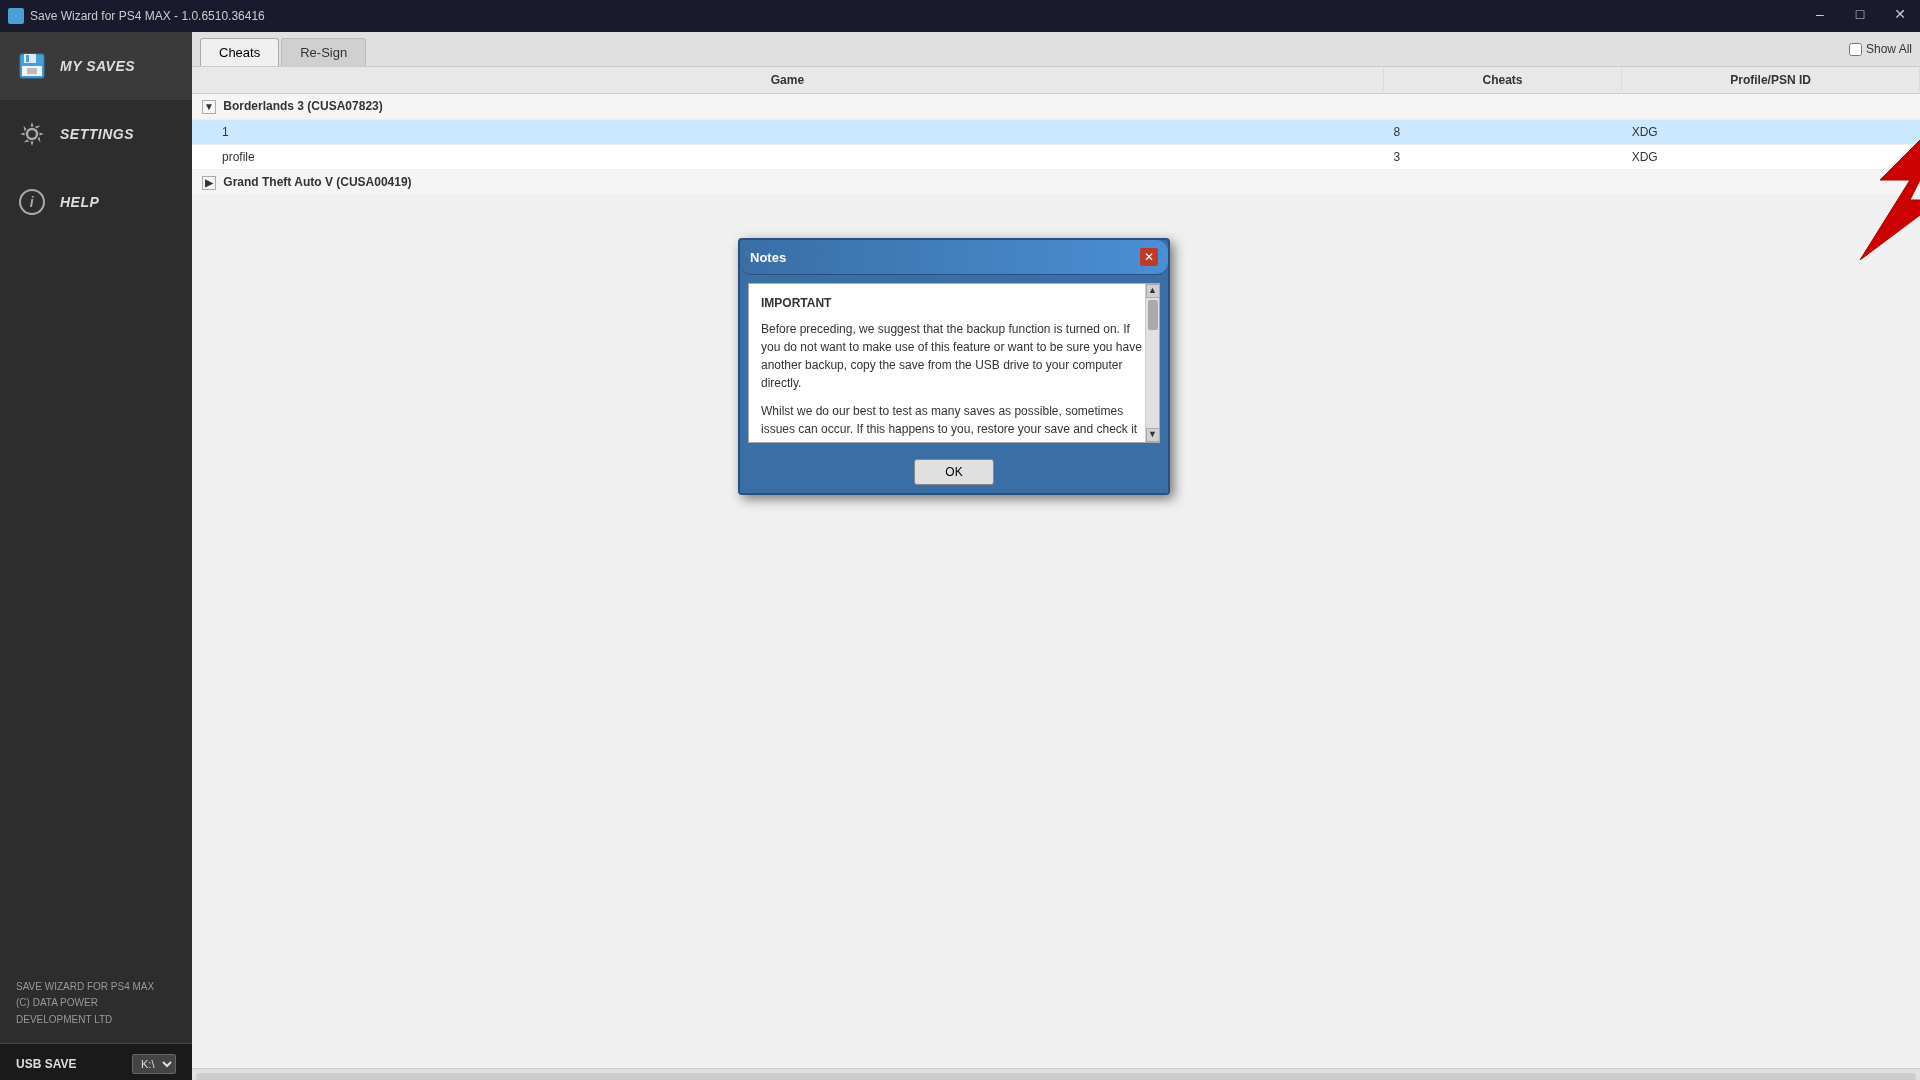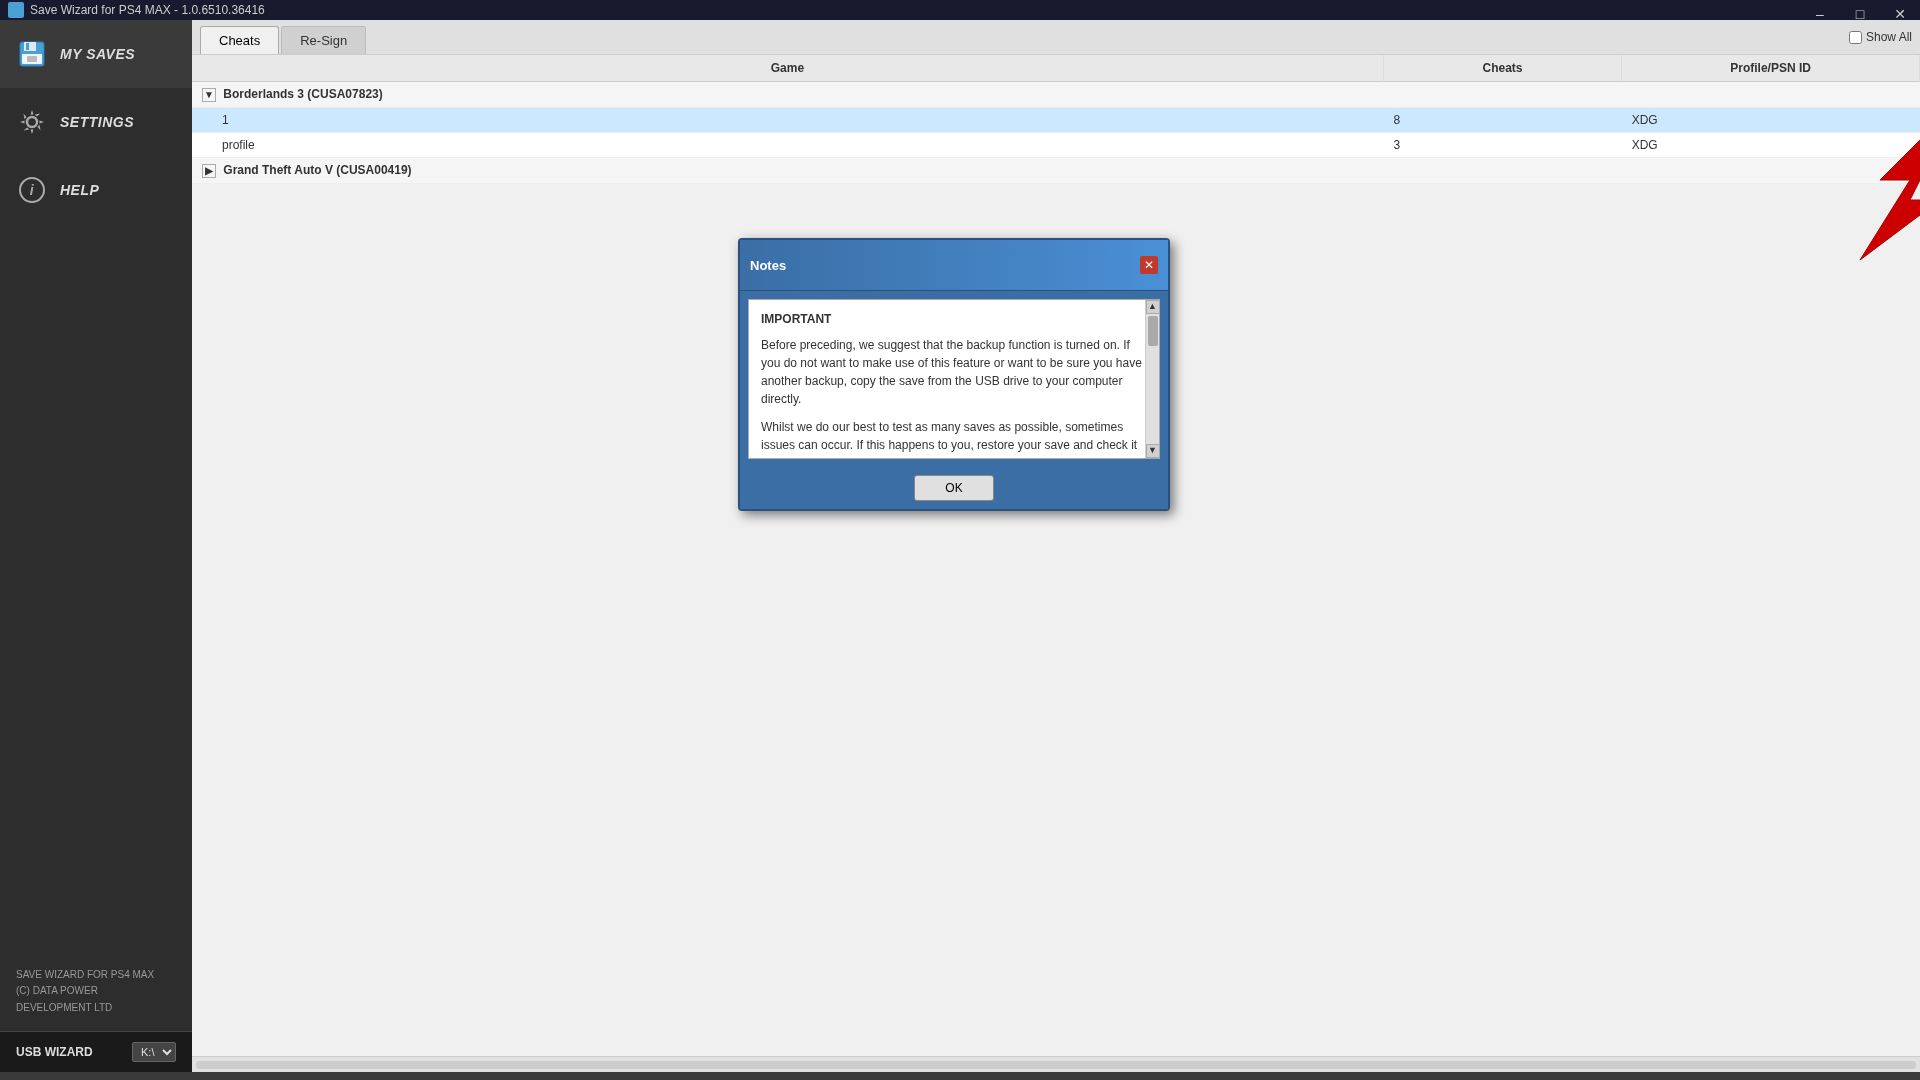--- a/index.html
+++ b/index.html
@@ -8,21 +8,21 @@
       height: 1080px;
       background: #3a3a3a;
       font-family: 'Segoe UI', Arial, sans-serif;
       font-size: 13px;
       overflow: hidden;
       position: relative;
     }
 
     
     #title-bar {
-      height: 20px;
+      height: 32px;
       background: #1a1a2e;
       display: flex;
       align-items: center;
       padding: 0 8px;
       color: #ccc;
       font-size: 12px;
       position: relative;
     }
     #title-bar-icon {
       width: 16px;
@@ -242,25 +242,26 @@
       left: 738px;
       width: 432px;
       background: #3a6ea5;
       border: 2px solid #2a5080;
       border-radius: 4px;
       box-shadow: 4px 4px 12px rgba(0,0,0,0.5);
       z-index: 20;
     }
     #notes-titlebar {
       background: linear-gradient(to right, #3a6ea5, #4a8fd5);
-      padding: 16px 10px;
+      padding: 8px 10px;
       display: flex;
       align-items: center;
       justify-content: space-between;
       border-bottom: 1px solid #2a5080;
+      border-radius: 12px;
     }
     #notes-titlebar span {
       color: #fff;
       font-size: 13px;
       font-weight: 600;
     }
     #notes-close {
       width: 18px;
       height: 18px;
       background: #c0392b;
@@ -410,21 +411,21 @@
         </svg>
       </div>
       <span>HELP</span>
     </div>
 
     <div class="sidebar-bottom">
       <span style="white-space:pre-line; font-size:10px;">SAVE WIZARD FOR PS4 MAX
 (C) DATA POWER DEVELOPMENT LTD</span>
     </div>
     <div class="usb-bar">
-      <span>USB WIZARD</span>
+      <span>USB SAVE</span>
       <select class="usb-select">
         <option>K:\</option>
       </select>
     </div>
   </div>
 
   <div id="main">
 
     <div id="tab-bar">
       <div class="tab active">Cheats</div>

